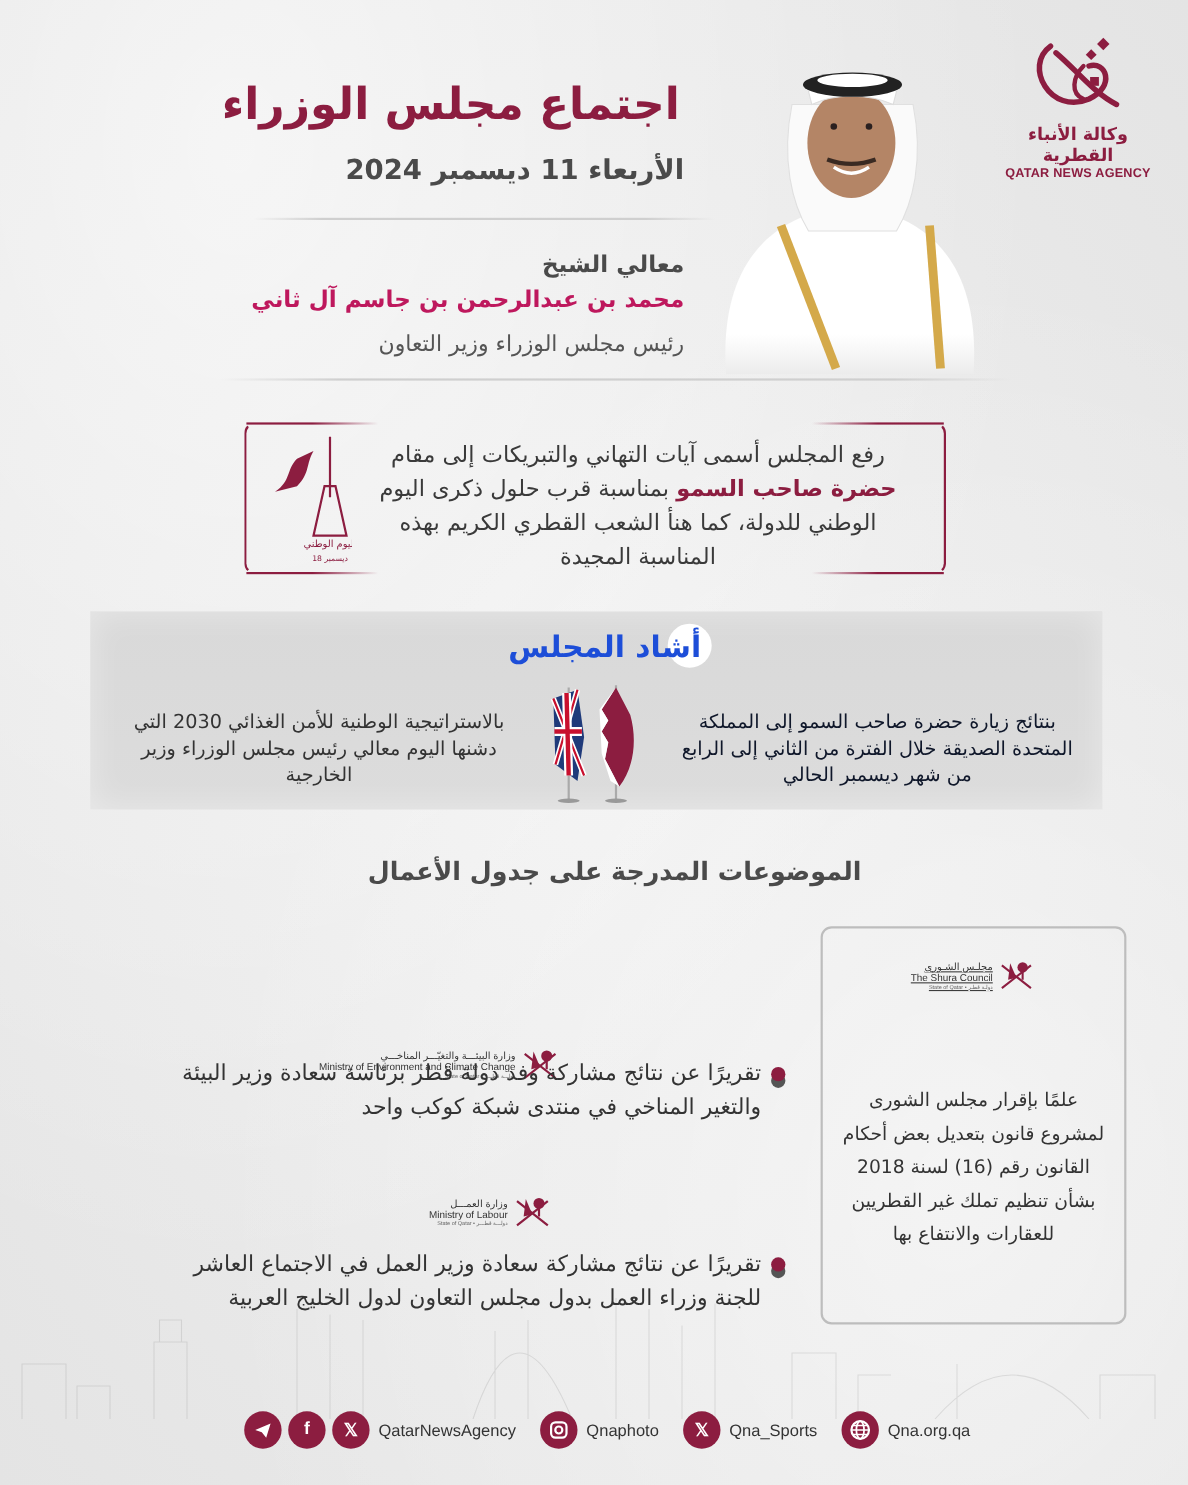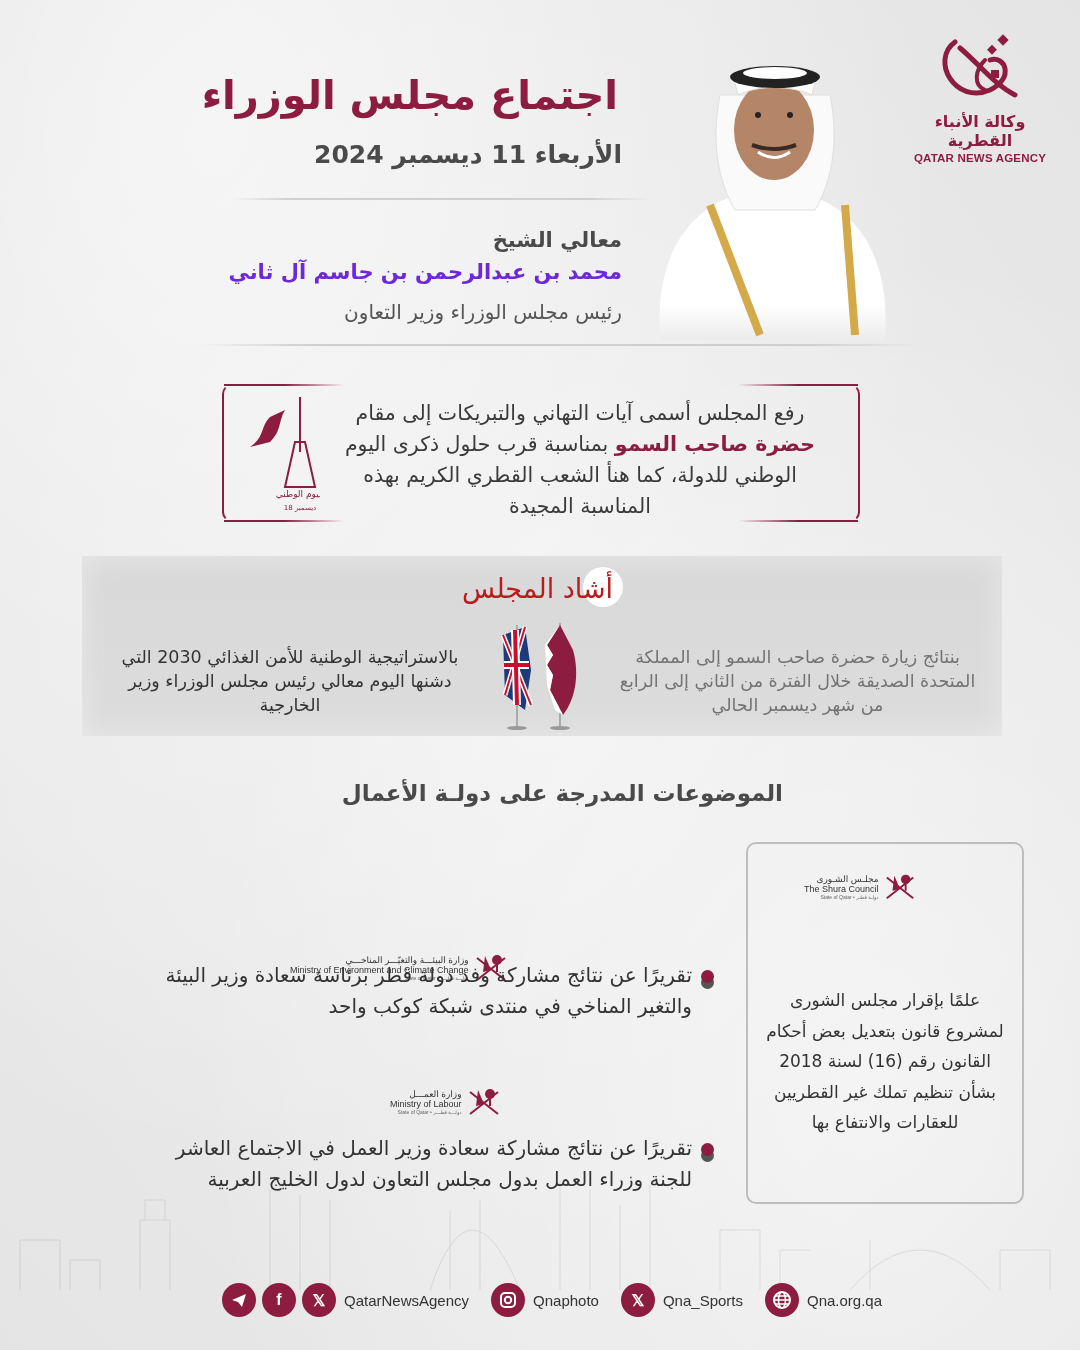--- a/index.html
+++ b/index.html
@@ -23,21 +23,21 @@
   .logo-en { font-family: "Liberation Sans", sans-serif; font-size: 11.5px; font-weight: bold; color: #8c1d40; letter-spacing: 0.2px; margin-top: 2px; }
 
   
   #title { right: 462px; top: 72px; font-size: 40px; font-weight: bold; color: #8c1d40; direction: rtl; white-space: nowrap; margin-left: 36px; }
   #date { right: 458px; top: 140px; font-size: 25px; font-weight: bold; color: #4a4a4a; direction: rtl; white-space: nowrap; }
   .hr { height: 2px; background: linear-gradient(90deg, transparent, #cfcfcf 15%, #cfcfcf 85%, transparent); }
   #hr1 { left: 230px; top: 198px; width: 420px; }
   #hr2 { left: 200px; top: 344px; width: 720px; }
 
   #honorific { right: 458px; top: 228px; font-size: 21px; font-weight: bold; color: #4a4a4a; direction: rtl; white-space: nowrap; }
-  #person-name { right: 458px; top: 260px; font-size: 21px; font-weight: bold; color: #6d28d9; direction: rtl; white-space: nowrap; }
+  #person-name { right: 458px; top: 260px; font-size: 21px; font-weight: bold; color: #be185d; direction: rtl; white-space: nowrap; }
   #person-title { right: 458px; top: 300px; font-size: 20px; color: #555; direction: rtl; white-space: nowrap; }
 
   
   #portrait { left: 640px; top: 35px; width: 265px; height: 305px; }
 
   
   #congrats-box {
     left: 222px; top: 384px; width: 638px; height: 138px;
     border: 2px solid #8c1d40; border-radius: 10px;
     border-top-color: transparent; border-bottom-color: transparent;
@@ -54,25 +54,25 @@
   }
   #congrats-text .hl { color: #8c1d40; font-weight: bold; }
   #national-day { left: 240px; top: 392px; width: 80px; height: 125px; }
 
   
   #praise-panel {
     left: 82px; top: 556px; width: 920px; height: 180px;
     background: linear-gradient(180deg, #d9d9d9, #dcdcdc);
     box-shadow: inset 0 0 30px rgba(255,255,255,0.4);
   }
-  .heading-pill { display: inline-block; position: relative; font-weight: normal; color: #b91c1c; direction: rtl; white-space: nowrap; }
+  .heading-pill { display: inline-block; position: relative; font-weight: bold; color: #1d4ed8; direction: rtl; white-space: nowrap; }
   .heading-pill .dot { position: absolute; right: -10px; top: -6px; width: 40px; height: 40px; border-radius: 50%; background: #fff; z-index: 0; }
   .heading-pill .txt { position: relative; z-index: 1; }
   #praise-heading { left: 462px; top: 573px; font-size: 27px; }
-  #praise-right { left: 610px; top: 645px; width: 375px; font-size: 17.5px; line-height: 24px; text-align: center; direction: rtl; color: #737373; }
+  #praise-right { left: 610px; top: 645px; width: 375px; font-size: 17.5px; line-height: 24px; text-align: center; direction: rtl; color: #0f172a; }
   #praise-left { left: 100px; top: 645px; width: 380px; font-size: 17.5px; line-height: 24px; text-align: center; direction: rtl; color: #333; }
   #flags { left: 495px; top: 615px; width: 100px; height: 120px; }
 
   
   #agenda-heading { right: 297px; top: 780px; font-size: 23px; font-weight: bold; color: #4a4a4a; direction: rtl; white-space: nowrap; }
 
   .ministry-logo { display: flex; align-items: center; gap: 4px; }
   .ministry-logo .mtext { text-align: right; font-family: "Liberation Sans", sans-serif; color: #333; }
   .ministry-logo .mtext .ar { font-size: 9px; direction: rtl; }
   .ministry-logo .mtext .en { font-size: 9px; }
@@ -86,21 +86,21 @@
   .bullet::after { content: ""; position: absolute; left: 1px; top: 0; width: 13px; height: 13px; border-radius: 50%; background: #8c1d40; }
   .bullet-text { font-size: 20px; line-height: 31px; text-align: right; color: #333; }
   #item1 { right: 365px; top: 960px; width: 560px; }
   #item2 { right: 365px; top: 1133px; width: 570px; }
 
   
   #shura-box {
     left: 746px; top: 842px; width: 278px; height: 362px;
     border: 2px solid #bdbdbd; border-radius: 10px;
   }
-  #shura-logo { left: 804px; top: 870px; }
+  #shura-logo { left: 828px; top: 870px; text-decoration: underline; }
   #inform-text { left: 760px; top: 985px; width: 250px; font-size: 17px; line-height: 30.5px; text-align: center; direction: rtl; color: #333; }
 
   
   #footer { left: 222px; top: 1283px; display: flex; align-items: center; gap: 6px; font-family: "Liberation Sans", sans-serif; font-size: 15px; color: #333; }
   .soc { width: 34px; height: 34px; border-radius: 50%; background: #8c1d40; display: flex; align-items: center; justify-content: center; color: #fff; font-weight: bold; font-size: 16px; }
   .soc svg { display: block; }
   .flabel { margin-right: 16px; margin-left: 2px; }
 
   .skyline { left: 0; top: 1180px; width: 1080px; height: 110px; opacity: 0.18; }
 </style>
@@ -191,21 +191,21 @@
   <path d="M8 20 L 36 90 M 30 12 L 10 80" stroke="#c8102e" stroke-width="2"></path>
   <path d="M20 15 L 22 90 M 9 50 L 34 50" stroke="#fff" stroke-width="8"></path>
   <path d="M20 15 L 22 90 M 9 50 L 34 50" stroke="#c8102e" stroke-width="4"></path>
   <path d="M65 10 L 52 30 L 58 40 L 52 50 L 58 60 L 55 75 L 68 100 C 80 85, 85 60, 78 35 Z" fill="#8c1d40"></path>
   <path d="M65 10 L 52 30 L 58 40 L 52 50 L 58 60 L 55 75 L 68 100 L 60 95 L 52 70 L 50 30 Z" fill="#fff"></path>
 </svg>
 <div id="praise-right" class="abs">بنتائج زيارة حضرة صاحب السمو إلى المملكة المتحدة الصديقة خلال الفترة من الثاني إلى الرابع من شهر ديسمبر الحالي</div>
 <div id="praise-left" class="abs">بالاستراتيجية الوطنية للأمن الغذائي 2030 التي دشنها اليوم معالي رئيس مجلس الوزراء وزير الخارجية</div>
 
 
-<div id="agenda-heading" class="abs">الموضوعات المدرجة على دولـة الأعمال</div>
+<div id="agenda-heading" class="abs">الموضوعات المدرجة على جدول الأعمال</div>
 
 
 <div id="env-logo" class="abs ministry-logo">
   <div class="mtext">
     <div class="ar">وزارة البيئـــة والتغيّـــر المناخـــي</div>
     <div class="en">Ministry of Environment and Climate Change</div>
     <div class="st">State of Qatar • دولـــة قطـــر</div>
   </div>
   <svg width="36" height="36" viewBox="0 0 36 36">
     <path d="M4 30 L 32 8 M 32 30 L 4 8" stroke="#8c1d40" stroke-width="2"></path>

